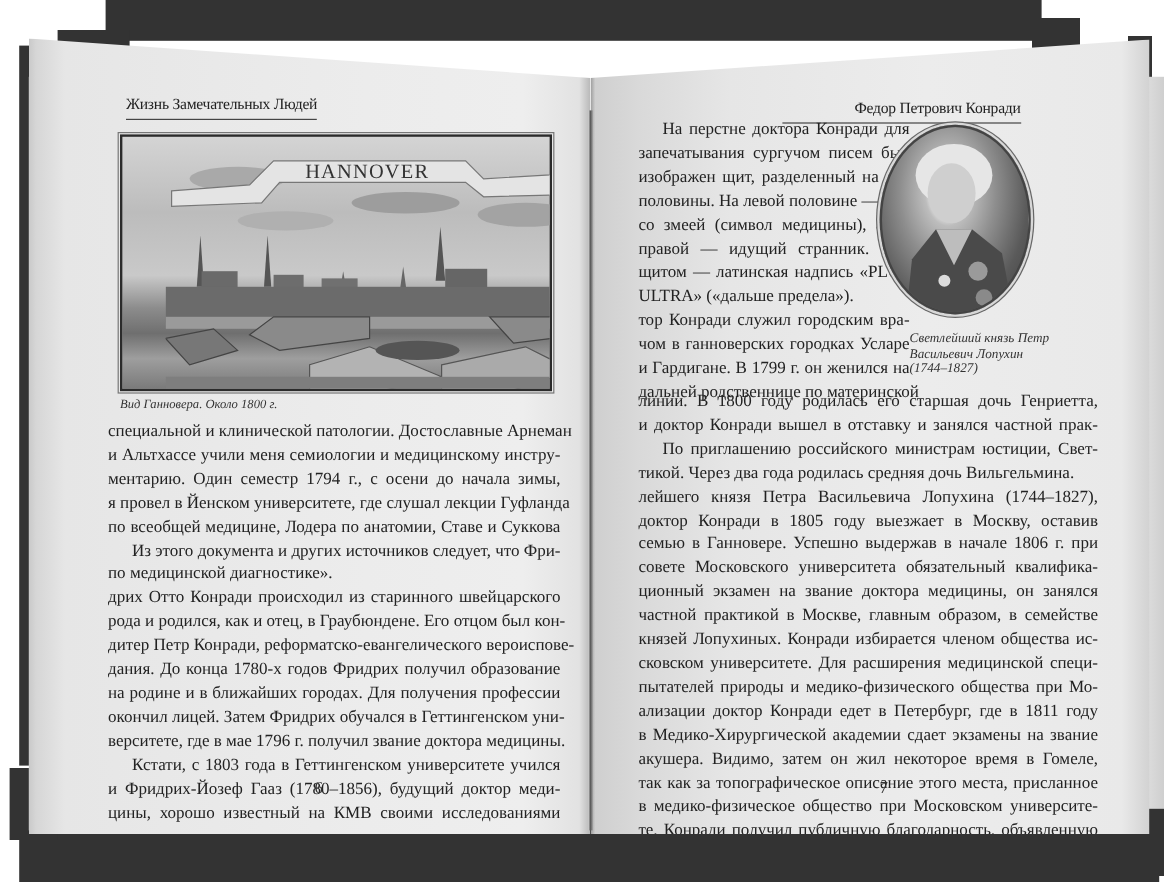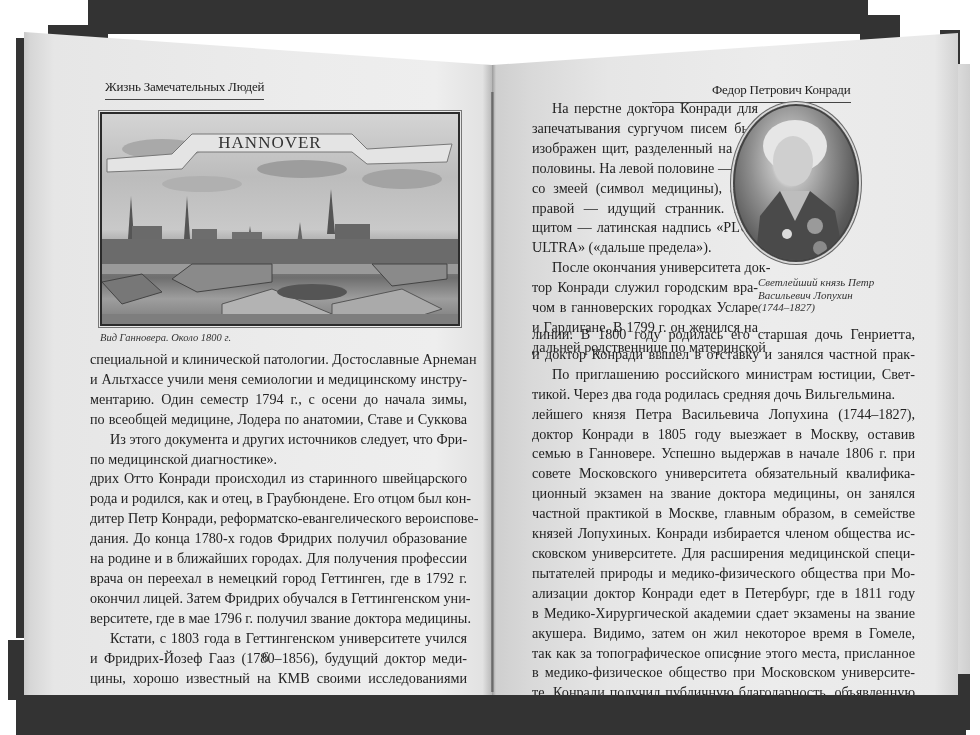--- a/index.html
+++ b/index.html
@@ -47,20 +47,21 @@
     font-size: 14.2px; line-height: 19.9px; color: #222; text-align: justify;
   }
   .text .line { display: block; text-align: justify; text-align-last: justify; white-space: nowrap; }
   .text .line.last { text-align-last: left; }
 
   .engraving {
     position: absolute; left: 76px; top: 82px; width: 360px; height: 214px;
     border: 2px solid #2b2b2b; outline: 1px solid #777; outline-offset: 1px;
     background: linear-gradient(to bottom, #d4d4d4 0%, #bcbcbc 30%, #c9c9c9 55%, #8c8c8c 68%, #6f6f6f 78%, #9e9e9e 88%, #7a7a7a 100%);
     overflow: hidden;
+    padding-left: 36px;
   }
   .caption {
     position: absolute; font-family: "Liberation Serif", serif; font-style: italic;
     font-size: 10.5px; color: #333; text-align: left; line-height: 12px;
   }
   .portrait {
     position: absolute; left: 733px; top: 104px; width: 126px; height: 158px;
     border-radius: 50%; border: 2px solid #444; box-shadow: 0 0 0 2px #d8d8d8, 0 0 0 3px #666;
     background: radial-gradient(ellipse at 45% 35%, #e8e8e8 0 14%, #bdbdbd 20%, #8e8e8e 42%, #5a5a5a 70%, #3e3e3e 100%);
     overflow: hidden;
@@ -122,29 +123,29 @@
         <ellipse cx="210" cy="178" rx="35" ry="8" fill="#555"></ellipse>
         <rect x="0" y="200" width="360" height="14" fill="#7e7e7e"></rect>
       </svg>
     </div>
     <div class="caption" style="left:76px;top:302px;width:360px;">Вид Ганновера. Около 1800 г.</div>
 
     <div class="text" style="left:66px;top:320px;width:377px;">
       <span class="line">специальной и клинической патологии. Достославные Арнеман</span>
       <span class="line">и Альтхассе учили меня семиологии и медицинскому инстру-</span>
       <span class="line">ментарию. Один семестр 1794 г., с осени до начала зимы,</span>
+      <span class="line">я провел в Йенском университете, где слушал лекции Гуфланда</span>
       <span class="line">по всеобщей медицине, Лодера по анатомии, Ставе и Суккова</span>
       <span class="line" style="padding-left:20px;">Из этого документа и других источников следует, что Фри-</span>
       <span class="line last">по медицинской диагностике».</span>
       <span class="line">дрих Отто Конради происходил из старинного швейцарского</span>
       <span class="line">рода и родился, как и отец, в Граубюндене. Его отцом был кон-</span>
       <span class="line">дитер Петр Конради, реформатско-евангелического вероиспове-</span>
       <span class="line">дания. До конца 1780-х годов Фридрих получил образование</span>
       <span class="line">на родине и в ближайших городах. Для получения профессии</span>
-      <span class="line">врача он переехал в немецкий город Геттинген, где в 1792 г.</span>
       <span class="line">окончил лицей. Затем Фридрих обучался в Геттингенском уни-</span>
       <span class="line">верситете, где в мае 1796 г. получил звание доктора медицины.</span>
       <span class="line" style="padding-left:20px;">Кстати, с 1803 года в Геттингенском университете учился</span>
       <span class="line">и Фридрих-Йозеф Гааз (1780–1856), будущий доктор меди-</span>
       <span class="line">цины, хорошо известный на КМВ своими исследованиями</span>
 
     </div>
 
     <div class="page-num" style="left:238px;top:620px;">6</div>
   </div>
@@ -157,21 +158,20 @@
 
     <div class="text" style="left:40px;top:69px;width:226px;">
       <span class="line" style="padding-left:20px;">На перстне доктора Конради для</span>
       <span class="line">запечатывания сургучом писем был</span>
       <span class="line">изображен щит, разделенный на две</span>
       <span class="line">половины. На левой половине — жезл</span>
       <span class="line">со змеей (символ медицины), а на</span>
       <span class="line">правой — идущий странник. Под</span>
       <span class="line">щитом — латинская надпись «PLUS</span>
       <span class="line last">ULTRA» («дальше предела»).</span>
-      <span class="line" style="padding-left:20px;">После окончания университета док-</span>
       <span class="line">тор Конради служил городским вра-</span>
       <span class="line">чом в ганноверских городках Усларе</span>
       <span class="line">и Гардигане. В 1799 г. он женился на</span>
       <span class="line">дальней родственнице по материнской</span>
     </div>
 
     <div class="caption" style="left:266px;top:246px;width:160px;font-size:11px;line-height:12.5px;">
       <div>Светлейший князь Петр</div>
       <div>Васильевич Лопухин</div>
       <div>(1744–1827)</div>

